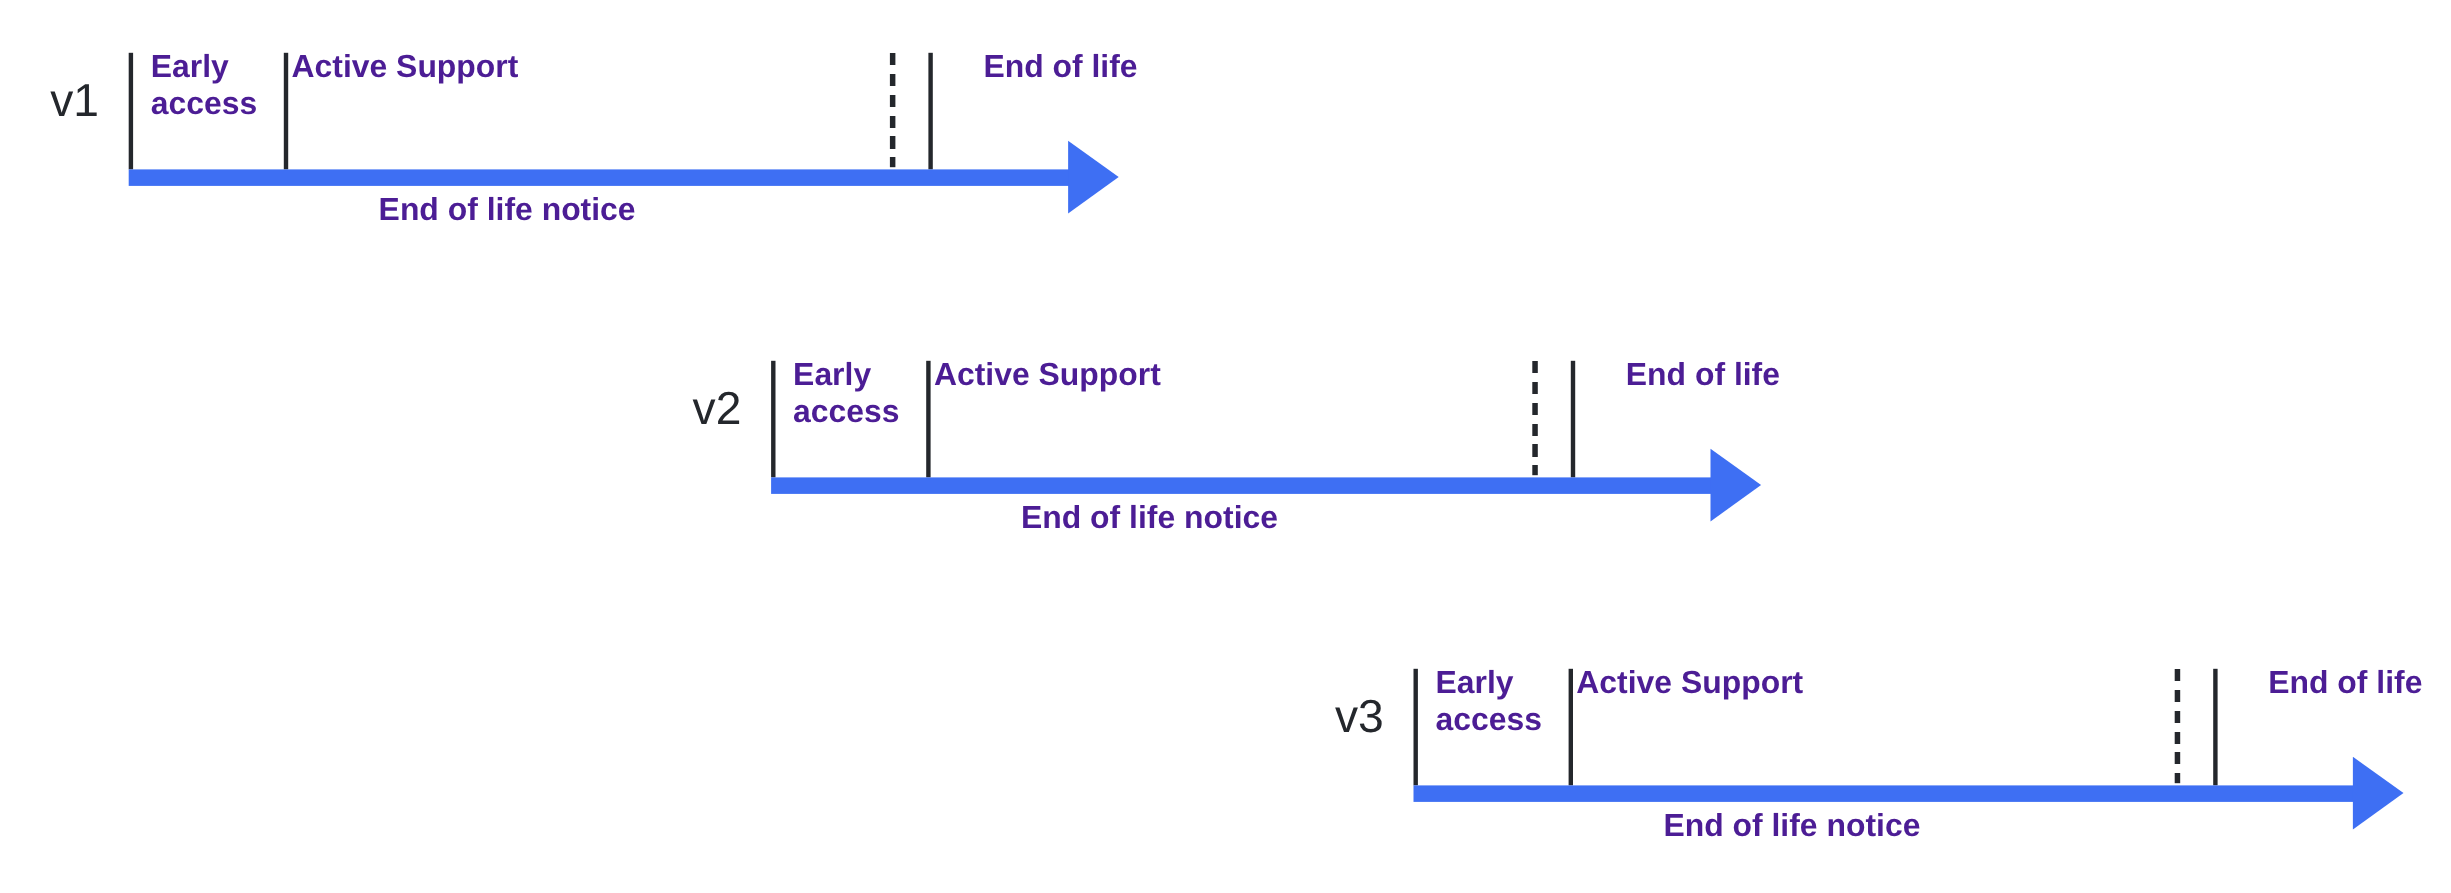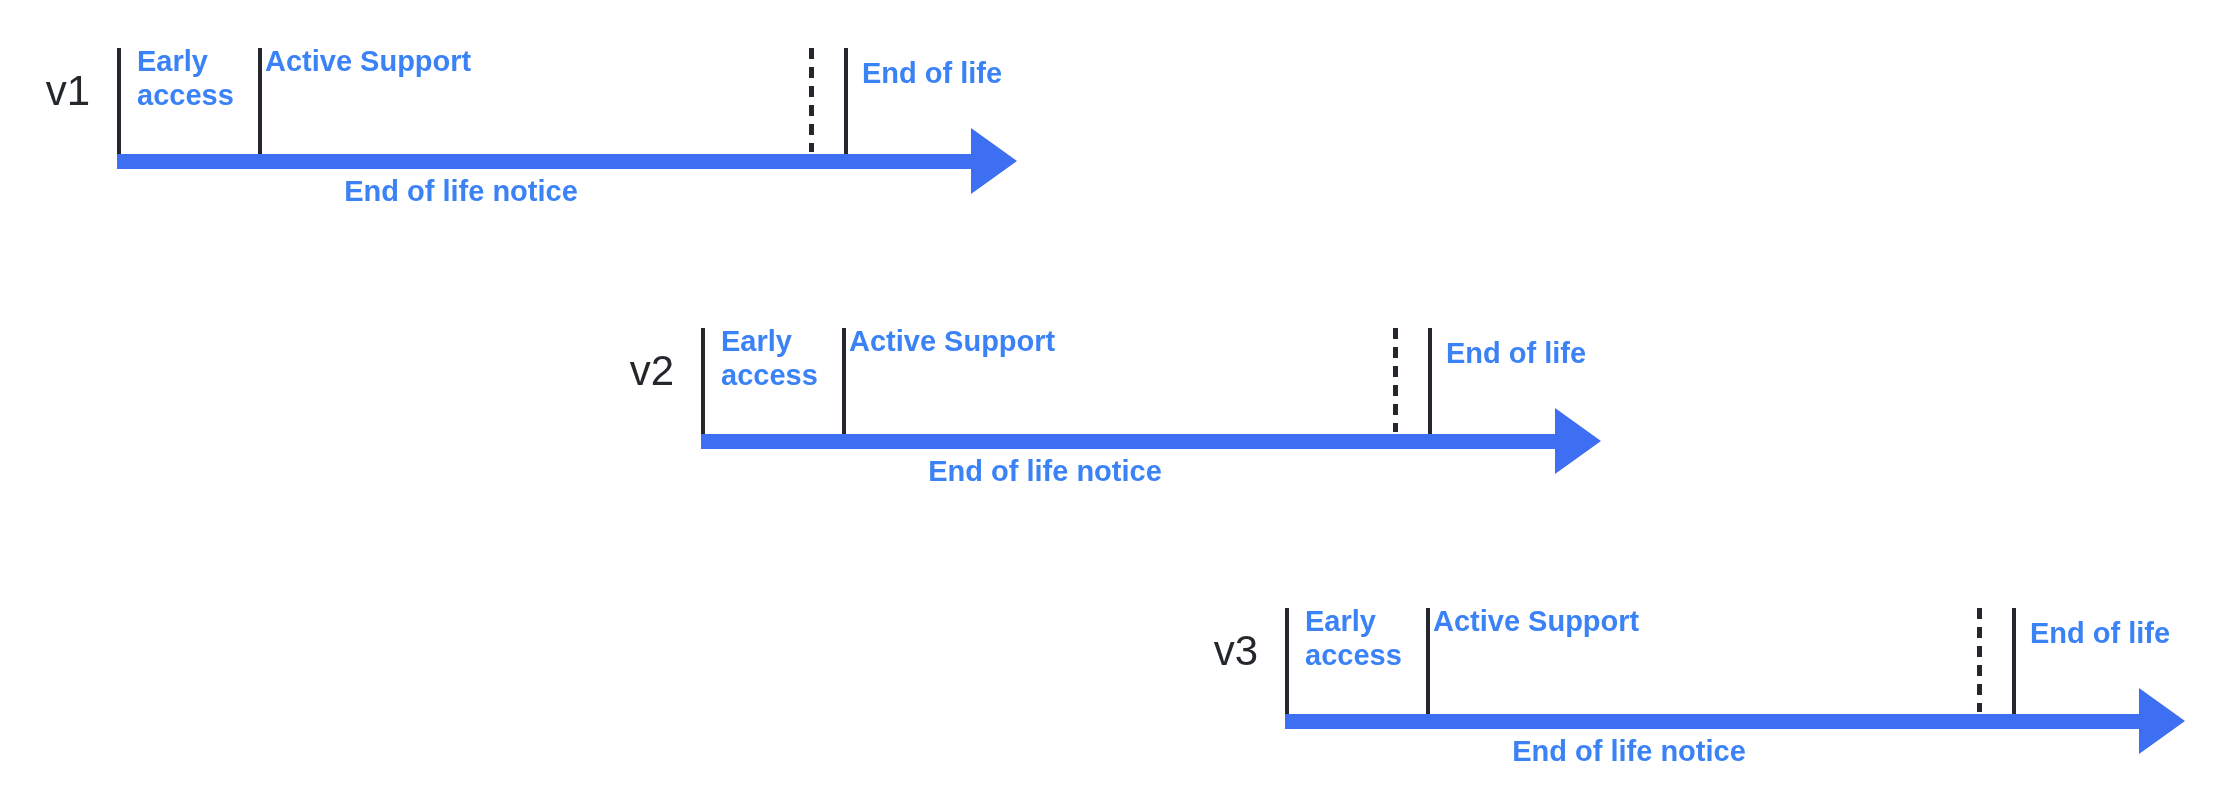--- a/index.html
+++ b/index.html
@@ -76,25 +76,25 @@
     border-top: 33px solid transparent;
     border-bottom: 33px solid transparent;
     border-left: 46px solid #3E6FF3;
   }
 
   .lbl {
     position: absolute;
     font-size: 29px;
     line-height: 34px;
     font-weight: 700;
-    color: #3b82f6;
+    color: #4c1d95;
   }
   .lbl-early  { left: 20px;  top: -4px; width: 115px; }
   .lbl-active { left: 148px; top: -4px; white-space: nowrap; }
-  .lbl-eol    { left: 745px; top: -4px; white-space: nowrap; margin-top: 12px; }
+  .lbl-eol    { left: 777px; top: -4px; white-space: nowrap; }
   .lbl-notice {
     left: 0;
     top: 126px;
     width: 688px;
     text-align: center;
     white-space: nowrap;
   }
 </style>
 </head>
 <body>

